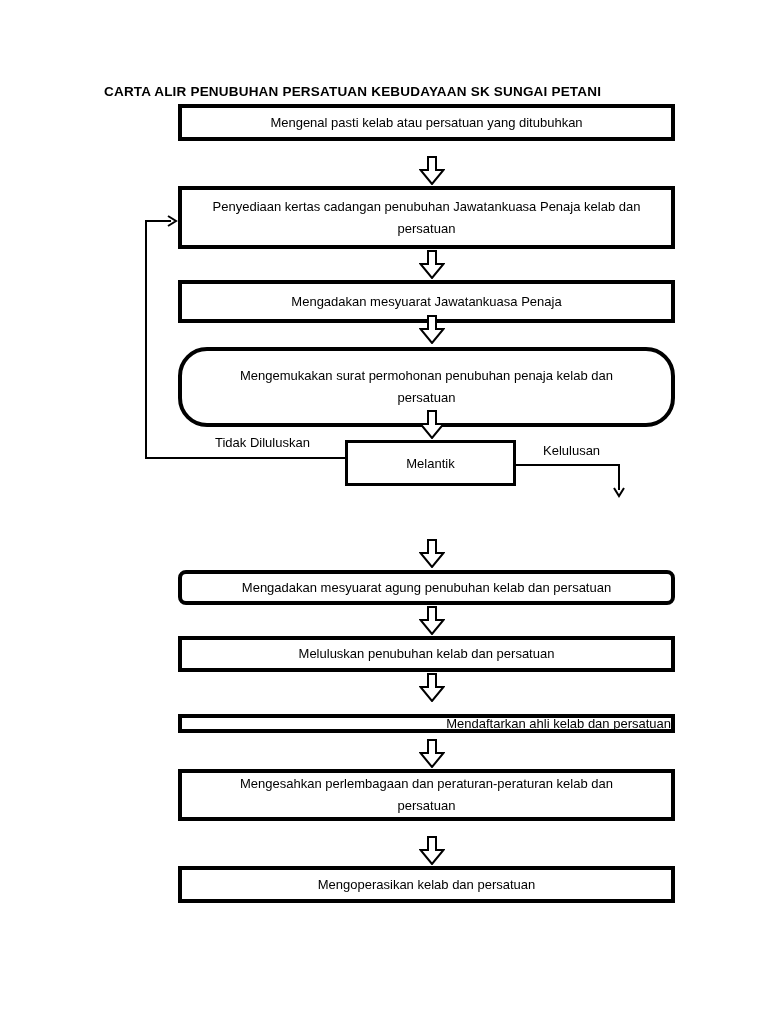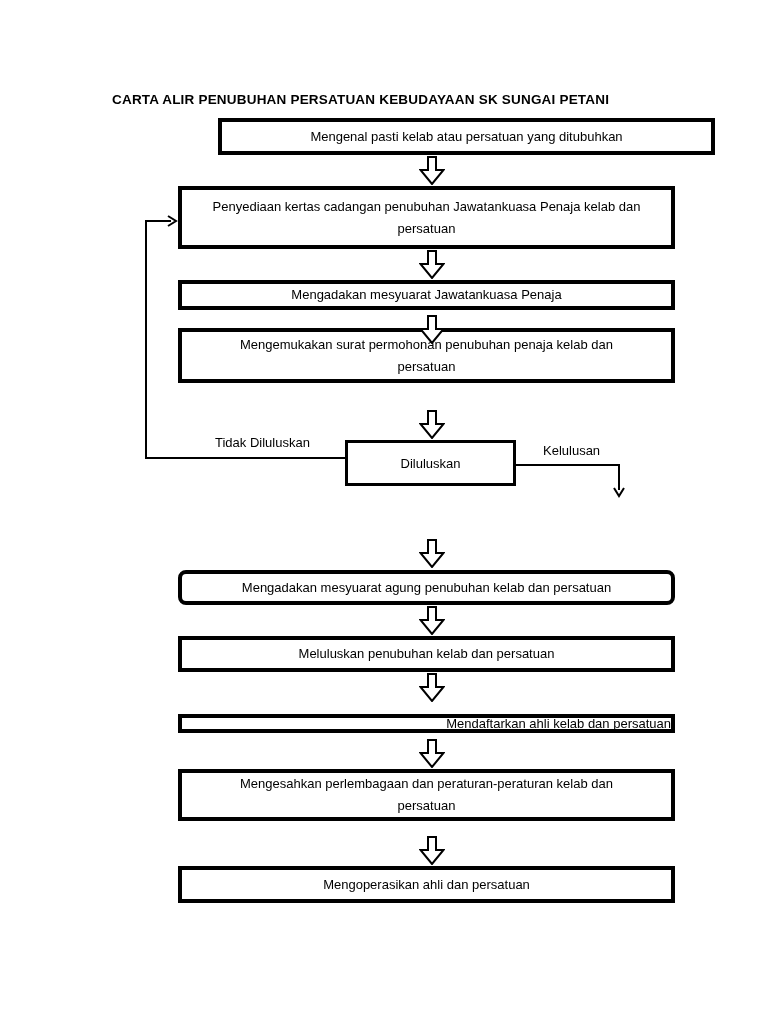--- a/index.html
+++ b/index.html
@@ -13,45 +13,45 @@
     height: 1024px;
     background: #ffffff;
     color: #000000;
     font-family: "Liberation Sans", sans-serif;
     overflow: hidden;
   }
   .title {
     position: absolute;
     left: 104px;
     top: 84px;
-    margin: 8px;
+    margin: 0;
     font-size: 13.5px;
     font-weight: bold;
     letter-spacing: 0.2px;
     white-space: nowrap;
   }
   .pbox {
     position: absolute;
     left: 178px;
     width: 497px;
     border: 4px solid #000000;
     background: #ffffff;
     box-sizing: border-box;
     display: flex;
     flex-direction: column;
     justify-content: center;
     align-items: center;
     text-align: center;
     font-size: 13px;
     line-height: 22px;
   }
-  .b1  { top: 118px; height: 37px; margin-left: 40px; }
+  .b1  { top: 104px; height: 37px; }
   .b2  { top: 186px; height: 63px; }
-  .b3  { top: 280px; height: 30px; }
-  .b4  { top: 328px; height: 55px; }
+  .b3  { top: 280px; height: 43px; }
+  .b4  { top: 347px; height: 80px; border-radius: 29px; }
   .b5  { top: 500px; height: 37px; }
   .b6  { top: 570px; height: 35px; border-radius: 8px; }
   .b7  { top: 636px; height: 36px; }
   .b8  { top: 714px; height: 19px; align-items: flex-end; }
   .b9  { top: 769px; height: 52px; }
   .b10 { top: 866px; height: 37px; }
   .decision {
     position: absolute;
     left: 345px;
     top: 440px;
@@ -113,21 +113,21 @@
   <div class="pbox b3">
     <span>Mengadakan mesyuarat Jawatankuasa Penaja</span>
   </div>
 
   <div class="pbox b4">
     <span>Mengemukakan surat permohonan penubuhan penaja kelab dan</span>
     <span>persatuan</span>
   </div>
 
   <div class="decision">
-    <span>Diluluskan</span>
+    <span>Melantik</span>
   </div>
 
   <span class="branch-label lbl-no">Tidak Diluluskan</span>
   <span class="branch-label lbl-yes">Kelulusan</span>
 
 
   <div class="pbox b6">
     <span>Mengadakan mesyuarat agung penubuhan kelab dan persatuan</span>
   </div>
 
@@ -138,21 +138,21 @@
   <div class="pbox b8">
     <span>Mendaftarkan ahli kelab dan persatuan</span>
   </div>
 
   <div class="pbox b9">
     <span>Mengesahkan perlembagaan dan peraturan-peraturan kelab dan</span>
     <span>persatuan</span>
   </div>
 
   <div class="pbox b10">
-    <span>Mengoperasikan ahli dan persatuan</span>
+    <span>Mengoperasikan kelab dan persatuan</span>
   </div>
 
   <svg class="hollow-arrow ha1" viewBox="0 0 26 29">
       <path d="M9 1 L17 1 L17 14 L24.5 14 L13 28 L1.5 14 L9 14 Z" fill="#ffffff" stroke="#000000" stroke-width="2"></path>
     </svg>
   <svg class="hollow-arrow ha2" viewBox="0 0 26 29">
       <path d="M9 1 L17 1 L17 14 L24.5 14 L13 28 L1.5 14 L9 14 Z" fill="#ffffff" stroke="#000000" stroke-width="2"></path>
     </svg>
   <svg class="hollow-arrow ha3" viewBox="0 0 26 29">
       <path d="M9 1 L17 1 L17 14 L24.5 14 L13 28 L1.5 14 L9 14 Z" fill="#ffffff" stroke="#000000" stroke-width="2"></path>

